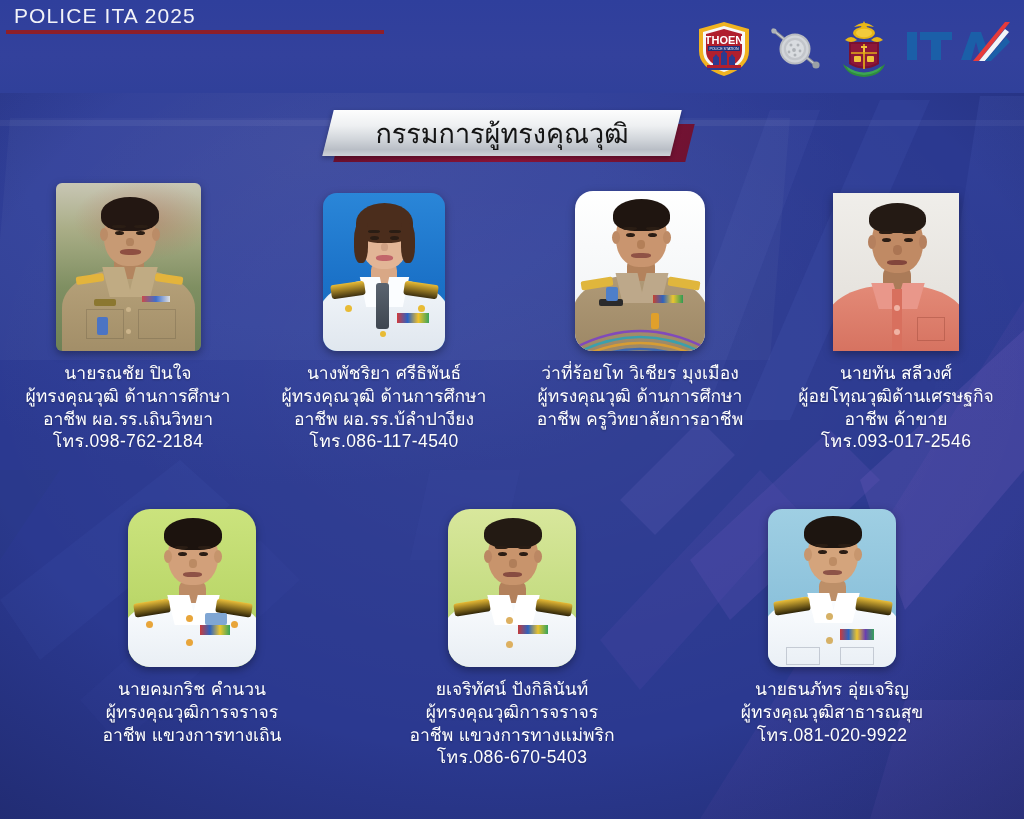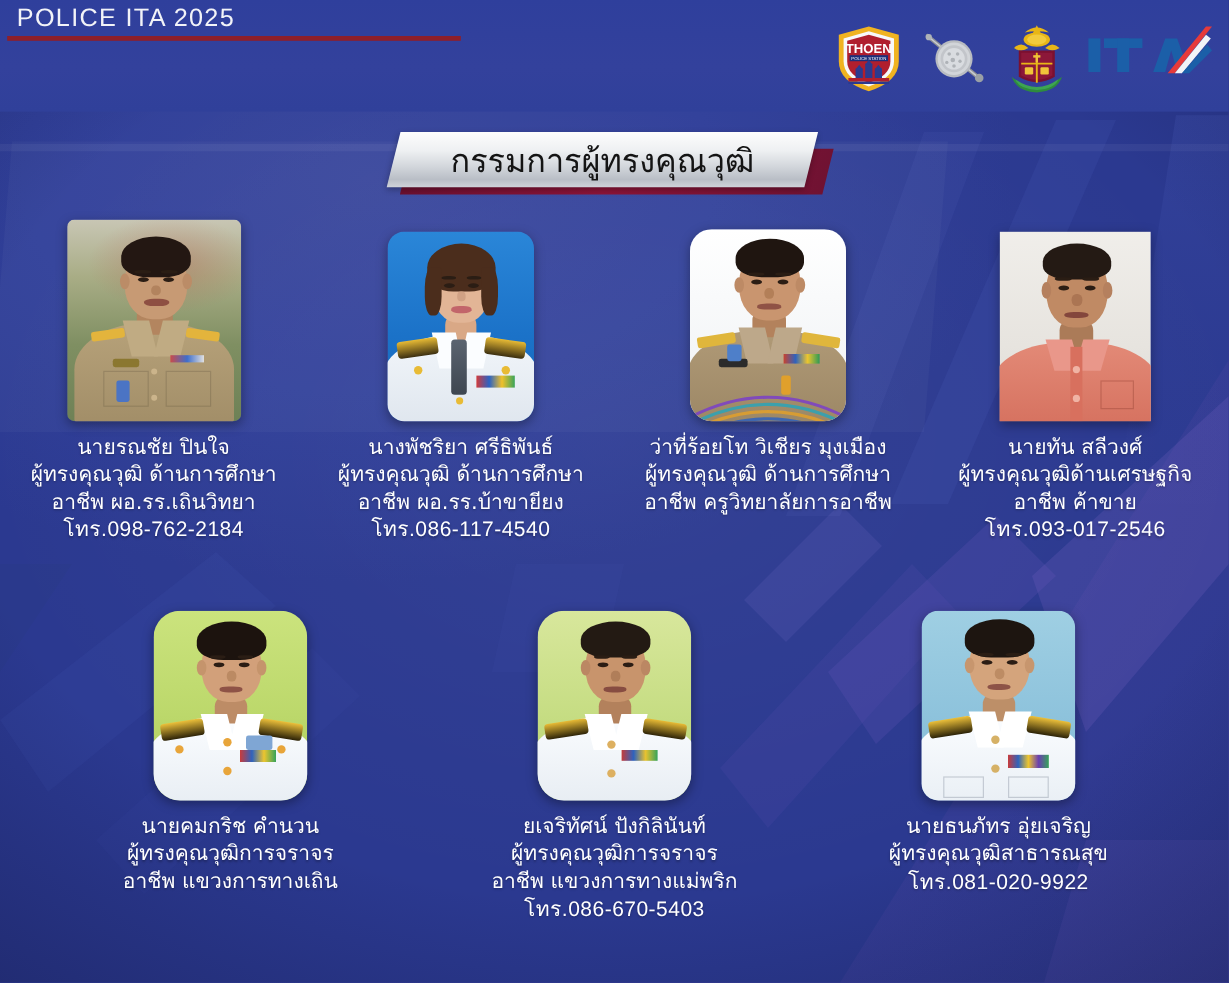--- a/index.html
+++ b/index.html
@@ -310,21 +310,21 @@
           <div class="epaul" style="left:81px;top:90px;width:34px;height:14px;background:linear-gradient(180deg,#e8bb35,#3c2f10);transform:rotate(8deg);border-radius:3px;"></div>
           <div class="ribbon" style="left:74px;top:120px;width:32px;height:10px;background:linear-gradient(90deg,#d23b3b,#2b62c4,#f0c12a,#3aa45a);"></div>
           <div class="btn-dot" style="left:22px;top:112px;width:7px;height:7px;background:#e8bb35;"></div>
           <div class="btn-dot" style="left:95px;top:112px;width:7px;height:7px;background:#e8bb35;"></div>
           <div class="btn-dot" style="left:57px;top:138px;width:6px;height:6px;background:#e8bb35;"></div>
         </div>
       </div>
       <div class="lines">
         <div class="ln">นางพัชริยา ศรีธิพันธ์</div>
         <div class="ln">ผู้ทรงคุณวุฒิ ด้านการศึกษา</div>
-        <div class="ln">อาชีพ ผอ.รร.บ้าขายียง</div>
+        <div class="ln">อาชีพ ผอ.รร.บ้ลำปางียง</div>
         <div class="ln phone">โทร.086-117-4540</div>
       </div>
     </div>
 
     <div class="card" style="width:256px;">
       <div class="photo-wrap" style="height:175px;">
         <div class="photo" style="width:130px;height:160px;border-radius:18px;">
           <div class="bgfill" style="background:linear-gradient(180deg,#ffffff 0%,#f3f5f7 70%,#e8ebef 100%);"></div>
           <div class="torso" style="left:-2px;top:84px;width:134px;height:80px;background:linear-gradient(180deg,#b09a77,#9c8765);"></div>
           <div class="neck" style="left:52px;top:66px;width:28px;height:24px;background:#b3825c;"></div>
@@ -380,21 +380,21 @@
           <div class="collarL" style="left:42px;top:90px;width:22px;height:26px;background:#e9978a;transform:skewX(16deg);"></div>
           <div class="collarR" style="left:66px;top:90px;width:22px;height:26px;background:#e9978a;transform:skewX(-16deg);"></div>
           <div class="placket" style="left:59px;top:96px;width:10px;height:62px;background:#d8705e;"></div>
           <div class="btn-dot" style="left:61px;top:112px;width:6px;height:6px;background:#f0b3a4;"></div>
           <div class="btn-dot" style="left:61px;top:136px;width:6px;height:6px;background:#f0b3a4;"></div>
           <div class="pocket" style="left:84px;top:124px;width:28px;height:24px;border-color:rgba(140,60,45,0.35);"></div>
         </div>
       </div>
       <div class="lines">
         <div class="ln">นายทัน สลีวงศ์</div>
-        <div class="ln">ผู้ทรงคุณวุฒิด้านเศรษฐกิจ</div>
+        <div class="ln">ผู้อยโทุณวุฒิด้านเศรษฐกิจ</div>
         <div class="ln">อาชีพ ค้าขาย</div>
         <div class="ln phone">โทร.093-017-2546</div>
       </div>
     </div>
   </div>
 
   <div class="row" style="margin-top:44px; gap:0;">
 
     <div class="card" style="width:320px;">
       <div class="photo-wrap" style="height:170px;">

